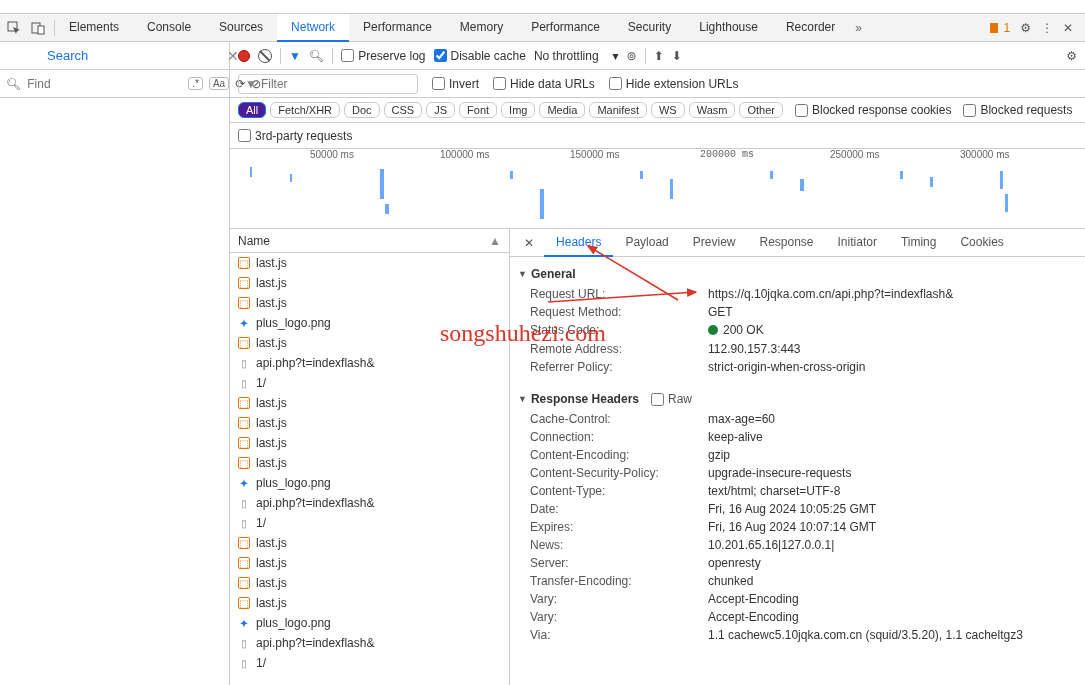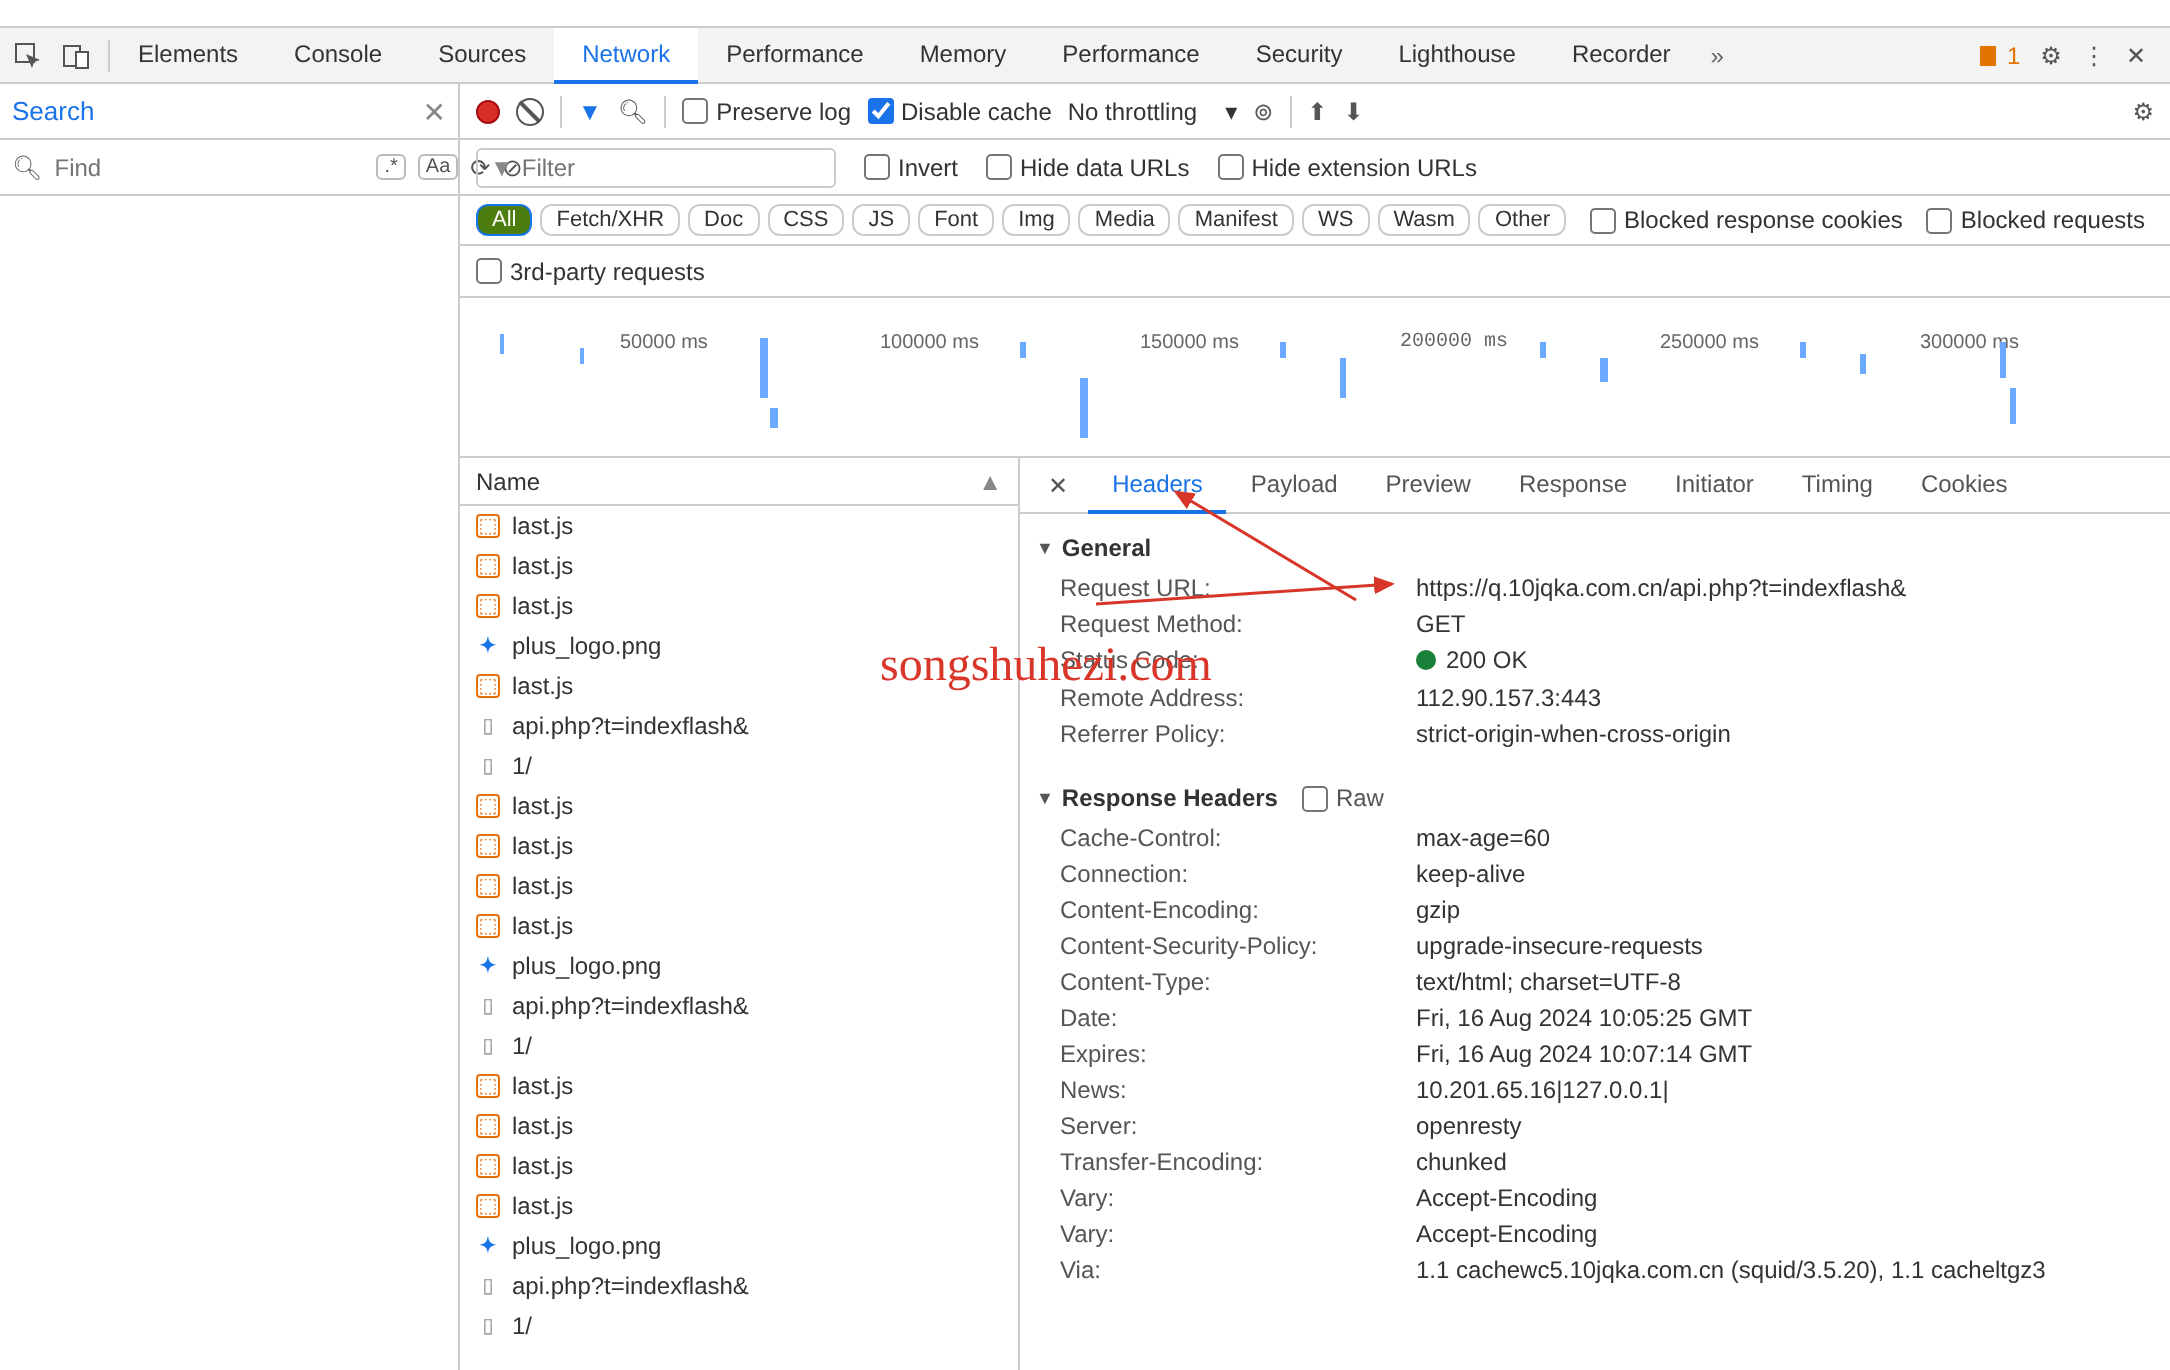--- a/index.html
+++ b/index.html
@@ -33,25 +33,25 @@
 .mag2{color:#555}
 .chk{display:flex;align-items:center;gap:4px}
 .chk input{accent-color:#1a73e8}
 .throttle{display:flex;align-items:center;gap:4px}
 .gearright{margin-left:auto;color:#555}
 .filterrow{height:28px;display:flex;align-items:center;border-bottom:1px solid #ccc;padding:0 8px;gap:14px}
 .filterbox{display:flex;align-items:center;gap:4px;border:1px solid #ccc;border-radius:3px;padding:2px 6px;width:180px}
 .filterbox input{border:none;outline:none;flex:1;font-size:12px}
 .pillsrow{display:flex;align-items:center;border-bottom:1px solid #ccc;padding:4px 8px;gap:4px}
 .pill{border:1px solid #ccc;border-radius:6px;padding:1px 7px;font-size:11px;color:#333;cursor:pointer}
-.pill.active{background:#4d7c0f;color:#fff;border-color:#1a73e8}
+.pill.active{background:#4c1d95;color:#fff;border-color:#1a73e8}
 .pillsrow .chk{margin-left:8px}
 .thirdrow{height:26px;display:flex;align-items:center;border-bottom:1px solid #ccc;padding:0 8px}
 .timeline{height:80px;border-bottom:1px solid #ccc;position:relative;background:#fff}
-.timeline .tick{position:absolute;top:17px;font-size:10px;color:#666}
+.timeline .tick{position:absolute;top:0;font-size:10px;color:#666}
 .timeline .mark{position:absolute;background:#6aa9ff;width:3px}
 .split{flex:1;display:flex;min-height:0}
 .reqlist{width:280px;border-right:1px solid #ccc;display:flex;flex-direction:column}
 .reqhead{height:24px;display:flex;align-items:center;border-bottom:1px solid #ccc;padding:0 8px;font-weight:400;color:#333;justify-content:space-between}
 .reqhead .tri{color:#888}
 .reqitems{flex:1;overflow-y:hidden}
 .reqitem{height:20px;display:flex;align-items:center;padding:0 8px;gap:6px;cursor:pointer}
 .ic{width:12px;height:12px;display:inline-flex;align-items:center;justify-content:center;font-size:10px}
 .ic-js{border:1px solid #e8710a;color:#e8710a;border-radius:2px}
 .ic-img{color:#1a73e8;font-weight:bold}
@@ -116,21 +116,21 @@
       </span>
     <span class="gear">⚙</span>
     <span class="dots">⋮</span>
     <span class="close">✕</span>
   </div>
 </div>
 
 <div class="main">
   <div class="leftcol">
     <div class="searchrow">
-      <input style="color: rgb(26, 115, 232);" value="Search">
+      <input style="color: rgb(26, 115, 232); margin-left: 41px;" value="Search">
       <span class="x">✕</span>
     </div>
     <div class="findrow">
       <span class="mag">🔍︎</span>
       <input placeholder="Find" style="">
       <span class="chip">.*</span>
       <span class="chip">Aa</span>
       <span class="reload">⟳</span>
       <span class="cancel">⊘</span>
     </div>

